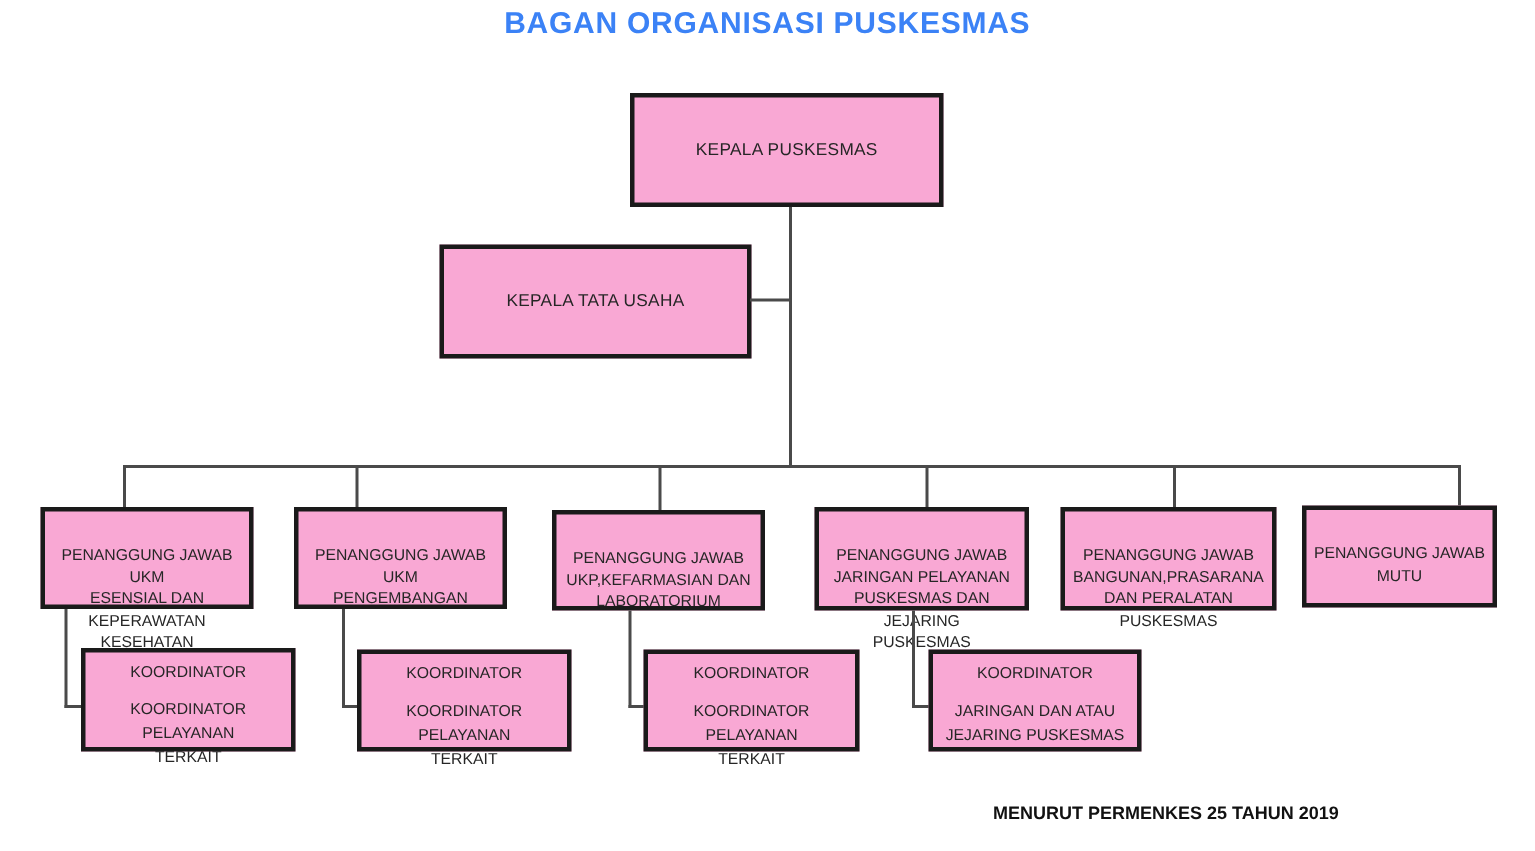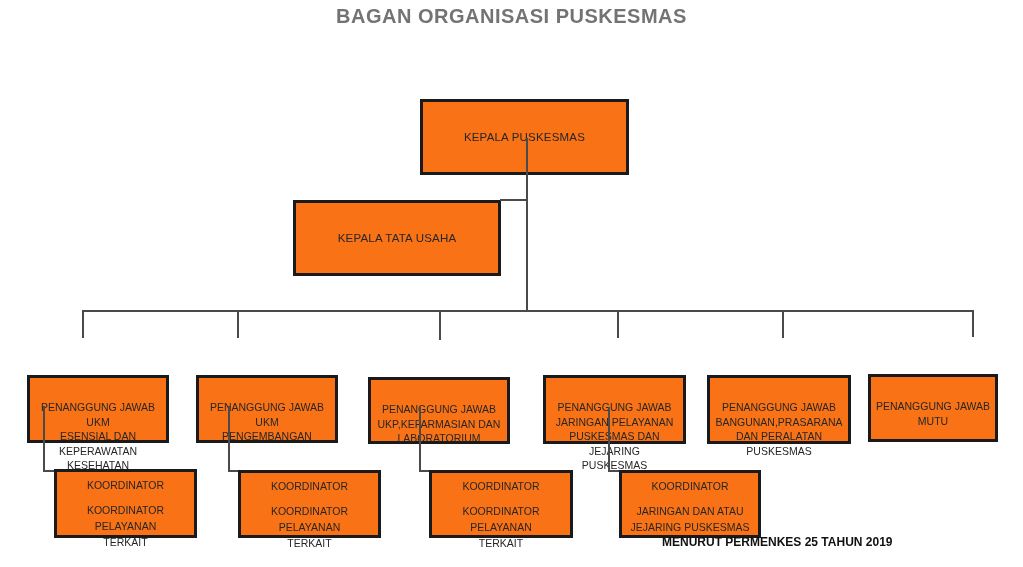--- a/index.html
+++ b/index.html
@@ -14,38 +14,37 @@
     width:1023px;height:567px;
     background:var(--bg);
     font-family:"Liberation Sans","DejaVu Sans",sans-serif;
     color:var(--text);
     overflow:hidden;
   }
   .title{
     position:absolute;left:0;top:5px;width:1023px;
     text-align:center;
     font-size:20px;font-weight:bold;letter-spacing:.5px;
-    color:#737373;
+    color:#3b82f6;
     margin:0;
   }
   .footer{
     position:absolute;left:662px;top:535px;
     font-size:12px;font-weight:bold;color:#111;
     white-space:nowrap;
   }
   .box{
     position:absolute;
     box-sizing:border-box;
     border:3px solid var(--border);
-    background:#f97316;
+    background:#f9a8d4;
     display:flex;
     flex-direction:column;
     align-items:center;
     text-align:center;
-    margin-top:37px;
   }
   .box .lbl{
     white-space:pre-line;
     width:100%;
   }
   .box.top-node{justify-content:center;font-size:11.5px;letter-spacing:.2px;}
   .box.pj{justify-content:flex-start;padding-top:22px;font-size:10.5px;line-height:14.5px;}
   .box.ko{justify-content:flex-start;padding-top:6px;font-size:10.5px;line-height:14px;}
   .box.ko .sub{white-space:pre-line;margin-top:10px;line-height:16px;width:100%;}
   .line{position:absolute;background:var(--connector);}

